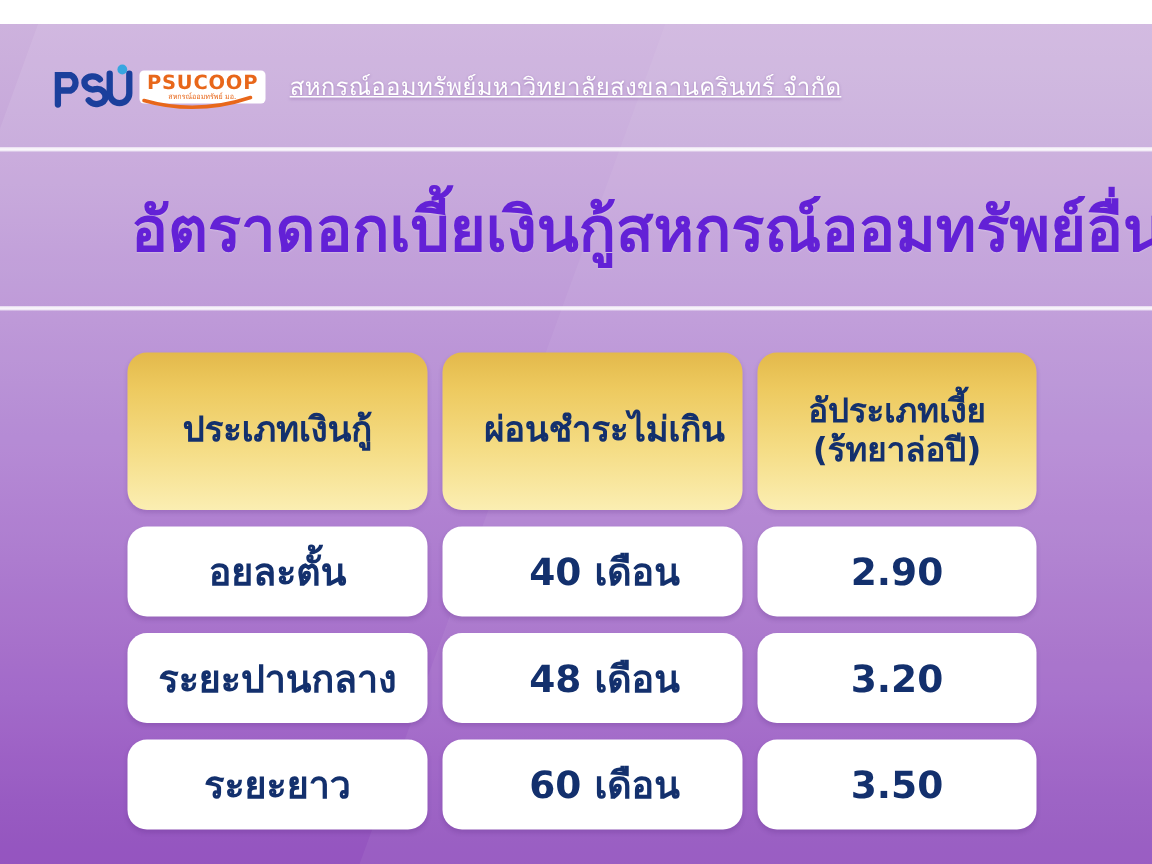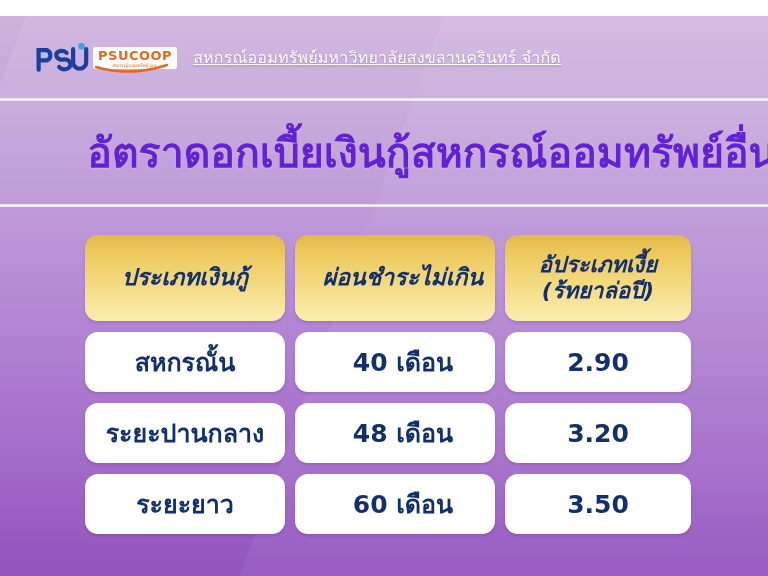--- a/index.html
+++ b/index.html
@@ -184,25 +184,24 @@
     font-weight: bold;
     border-radius: 13px;
     box-shadow: 0 2px 3px rgba(70,25,110,0.18);
   }
 
   .col-0 { width: 200px; }
   .col-1 { width: 200px; margin-left: 10px; padding-left: 16px; }
   .col-2 { width: 186px; margin-left: 10px; }
 
   .head-row .cell {
-    height: 86px;
+    height: 105px;
     background: linear-gradient(180deg, #e3b94b 0%, #edc95e 22%, #f5dd86 62%, #fbeeb2 100%);
     font-size: 23px;
     line-height: 1.18;
-    font-style: italic;
   }
   .head-row .cell.two-line { font-size: 22px; }
 
   .data-row .cell {
     height: 60px;
     background: #ffffff;
     font-size: 25px;
   }
 
   .cell-line { display: block; }
@@ -261,21 +260,21 @@
         <span class="cell-line">ผ่อนชำระไม่เกิน</span>
       </div>
       <div class="cell col-2 two-line">
         <span class="cell-line">อัประเภทเงี้ย</span>
         <span class="cell-line">(ร้ทยาล่อปี)</span>
       </div>
     </div>
 
     <div class="trow data-row">
       <div class="cell col-0">
-        <span class="cell-line">สหกรณั้น</span>
+        <span class="cell-line">อยละตั้น</span>
       </div>
       <div class="cell col-1">
         <span class="cell-line">40 เดือน</span>
       </div>
       <div class="cell col-2">
         <span class="cell-line">2.90</span>
       </div>
     </div>
 
     <div class="trow data-row">

